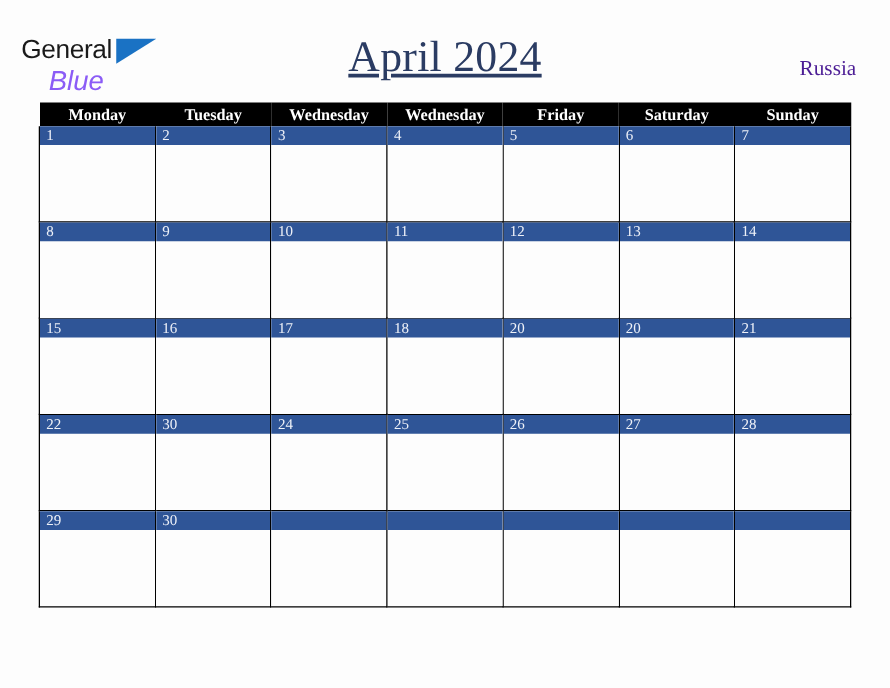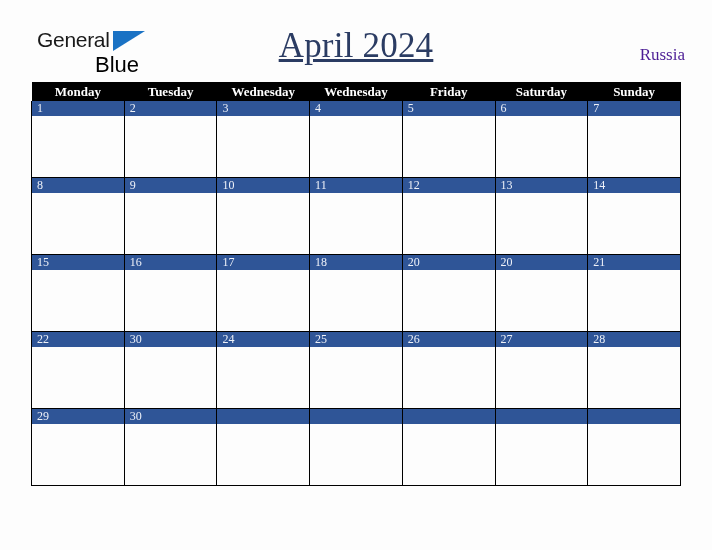--- a/index.html
+++ b/index.html
@@ -25,21 +25,21 @@
   .header {
     position: absolute;
     left: 0;
     top: 0;
     width: 712px;
     height: 82px;
   }
 
   .logo {
     position: absolute;
-    left: 37px;
+    left: 17px;
     top: 29px;
     width: 115px;
     height: 46px;
     line-height: 1;
     user-select: none;
   }
   .logo-row1 {
     position: relative;
     display: block;
     font-family: "Liberation Sans", sans-serif;
@@ -54,24 +54,25 @@
     top: 2px;
     width: 0;
     height: 0;
     border-left: 32px solid #1a72c4;
     border-bottom: 20px solid transparent;
   }
   .logo-row2 {
     display: block;
     font-family: "Liberation Sans", sans-serif;
     font-size: 22px;
-    color: #000000;
-    margin-left: 58px;
+    color: #8b5cf6;
+    margin-left: 22px;
     margin-top: 1px;
     height: 24px;
+    font-style: italic;
   }
 
   .title {
     position: absolute;
     left: 0;
     top: 26px;
     width: 712px;
     text-align: center;
     font-family: "Liberation Serif", serif;
     font-size: 35px;

